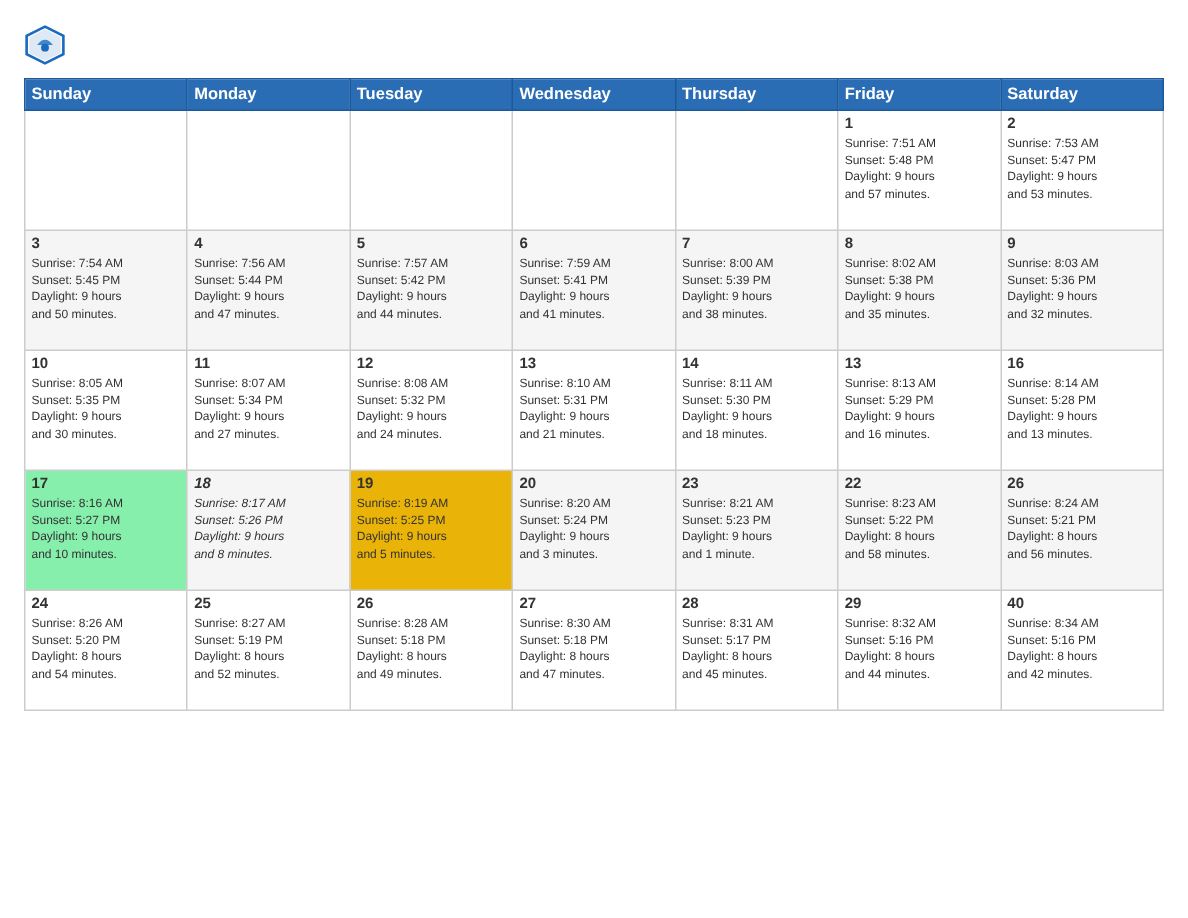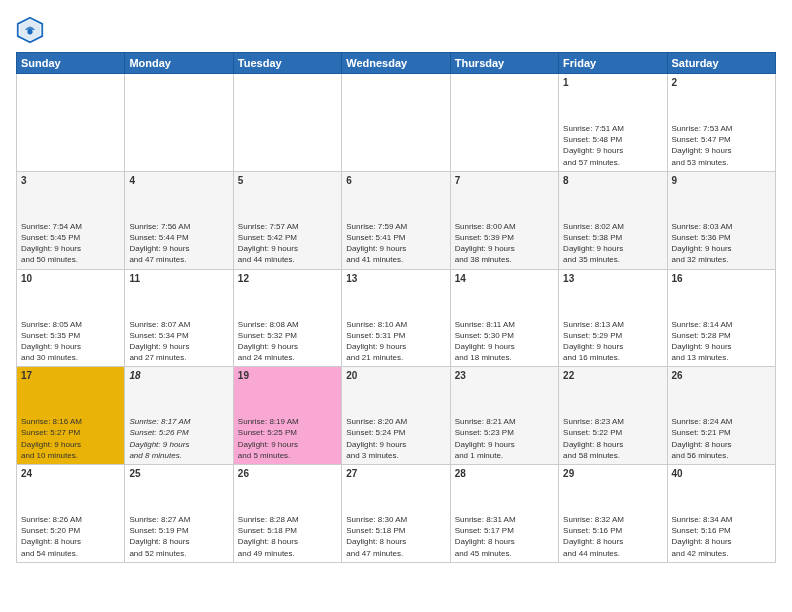--- a/index.html
+++ b/index.html
@@ -80,21 +80,20 @@
     .day-num {
       font-size: 10px;
       font-weight: bold;
       display: block;
       margin-bottom: 2px;
     }
     .day-info {
       font-size: 8px;
       line-height: 1.4;
       color: #333;
-      margin-top: 35px;
     }
     .empty-cell {
       background: #fff !important;
     }
   </style>
 </head>
 <body>
 
 <div class="page">
   <div class="header">
@@ -198,29 +197,29 @@
           <td>
             <span class="day-num">13</span>
             <div class="day-info">Sunrise: 8:13 AM<br>Sunset: 5:29 PM<br>Daylight: 9 hours<br>and 16 minutes.</div>
           </td>
           <td>
             <span class="day-num">16</span>
             <div class="day-info">Sunrise: 8:14 AM<br>Sunset: 5:28 PM<br>Daylight: 9 hours<br>and 13 minutes.</div>
           </td>
         </tr>
         <tr>
-          <td style="background: #eab308;">
+          <td style="background: #86efac;">
             <span class="day-num">17</span>
             <div class="day-info">Sunrise: 8:16 AM<br>Sunset: 5:27 PM<br>Daylight: 9 hours<br>and 10 minutes.</div>
           </td>
           <td style="background: rgb(245, 245, 245); font-style: italic;">
             <span class="day-num">18</span>
             <div class="day-info">Sunrise: 8:17 AM<br>Sunset: 5:26 PM<br>Daylight: 9 hours<br>and 8 minutes.</div>
           </td>
-          <td style="background: #f9a8d4;">
+          <td style="background: #eab308;">
             <span class="day-num">19</span>
             <div class="day-info">Sunrise: 8:19 AM<br>Sunset: 5:25 PM<br>Daylight: 9 hours<br>and 5 minutes.</div>
           </td>
           <td style="background: rgb(245, 245, 245);">
             <span class="day-num">20</span>
             <div class="day-info">Sunrise: 8:20 AM<br>Sunset: 5:24 PM<br>Daylight: 9 hours<br>and 3 minutes.</div>
           </td>
           <td style="background: rgb(245, 245, 245);">
             <span class="day-num">23</span>
             <div class="day-info">Sunrise: 8:21 AM<br>Sunset: 5:23 PM<br>Daylight: 9 hours<br>and 1 minute.</div>

